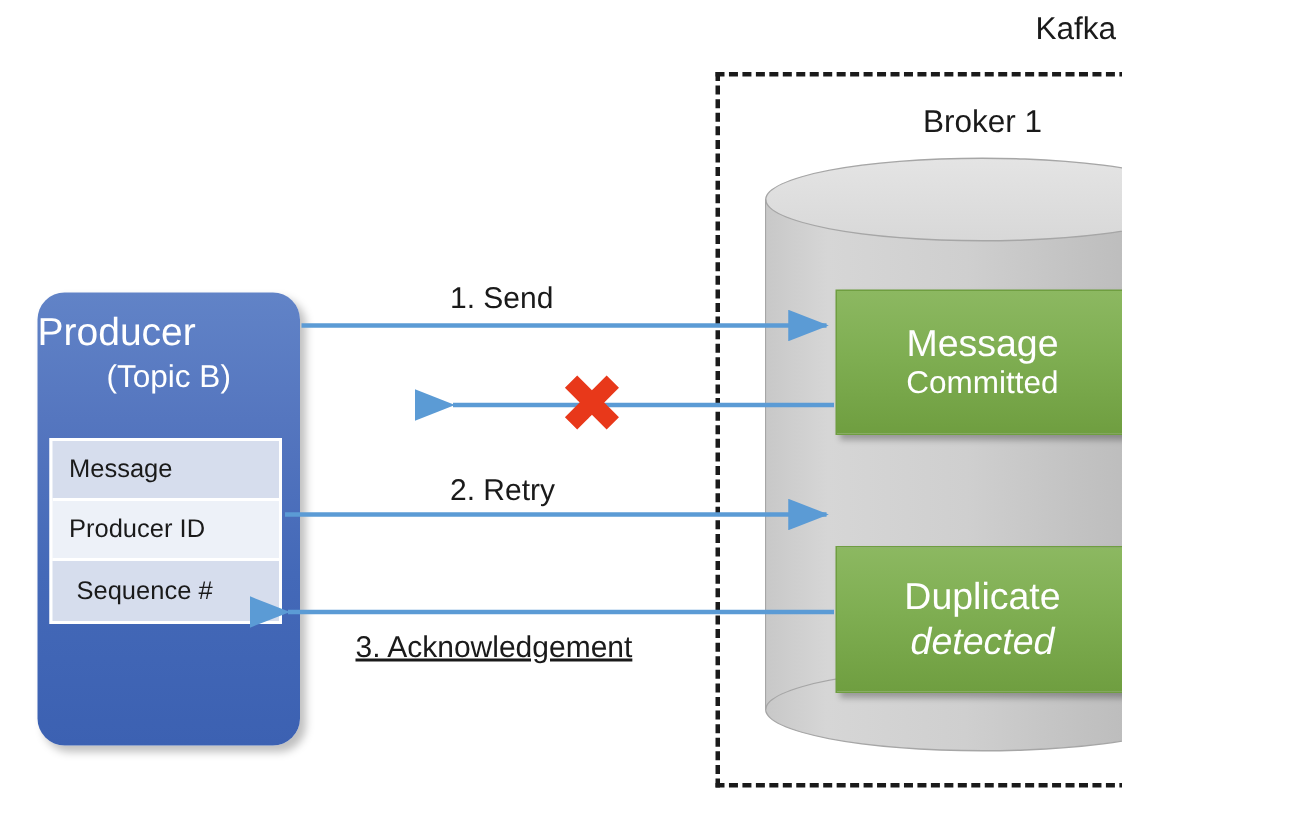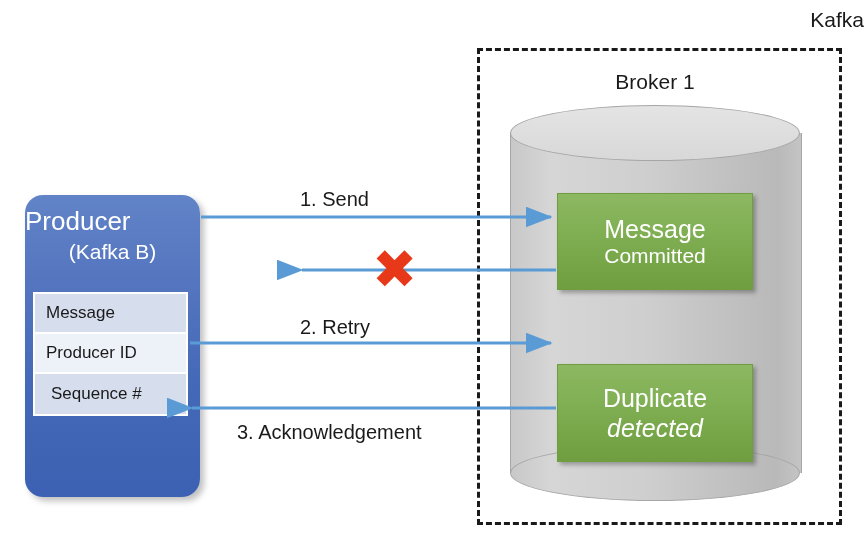--- a/index.html
+++ b/index.html
@@ -2,21 +2,21 @@
 <html><head>
 <meta charset="utf-8">
 <style>
   html, body {
     margin: 0;
     padding: 0;
     background: #ffffff;
   }
   #canvas {
     position: relative;
-    width: 868px;
+    width: 748px;
     height: 554px;
     background: #ffffff;
     font-family: "Liberation Sans", sans-serif;
     overflow: hidden;
   }
 
   
   #kafka-boundary {
     position: absolute;
     left: 477px;
@@ -173,21 +173,21 @@
 
   
   .arrow-label {
     position: absolute;
     font-size: 20px;
     color: #1a1a1a;
     white-space: nowrap;
   }
   #label-send { left: 300px; top: 188px; }
   #label-retry { left: 300px; top: 316px; }
-  #label-ack  { left: 237px; top: 421px; }
+  #label-ack  { left: 237px; top: 421px; text-decoration: underline; }
 
   
   #failure-x {
     position: absolute;
     left: 372px;
     top: 243px;
     font-size: 54px;
     font-weight: bold;
     color: #e8381a;
     font-family: "DejaVu Sans", sans-serif;
@@ -213,21 +213,21 @@
     <div class="gb-line1">Message</div>
     <div class="gb-line2">Committed</div>
   </div>
   <div class="green-box" id="green-box-duplicate">
     <div class="gb-eq1">Duplicate</div>
     <div class="gb-eq2">detected</div>
   </div>
 
   <div id="producer-box">
     <div id="producer-title">Producer</div>
-    <div id="producer-subtitle">(Kafka B)</div>
+    <div id="producer-subtitle">(Topic B)</div>
     <div id="producer-fields">
       <div class="pf-row shade-a">Message</div>
       <div class="pf-row shade-b">Producer ID</div>
       <div class="pf-row shade-a">Sequence #</div>
     </div>
   </div>
 
   <svg id="arrow-layer" viewBox="0 0 868 554">
     <defs>
       <marker id="ah-right" markerWidth="9" markerHeight="7" refX="8.5" refY="3.5" orient="auto" markerUnits="strokeWidth">

